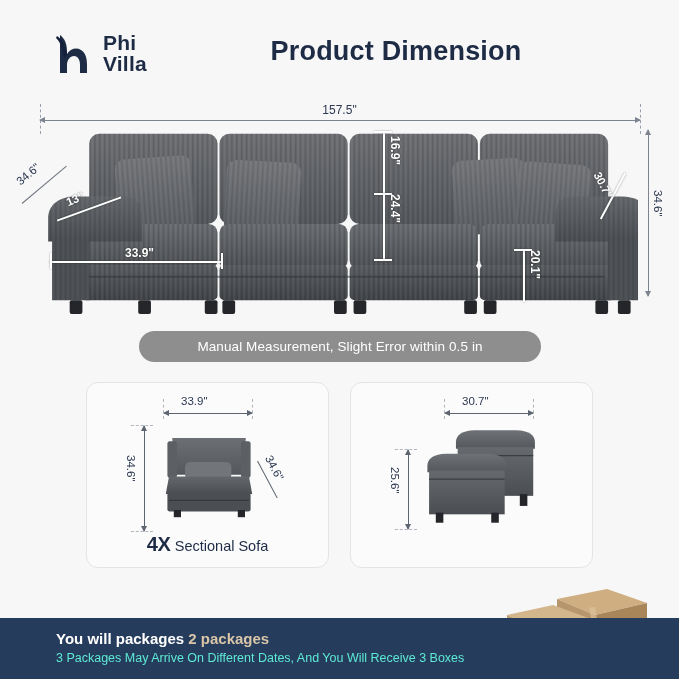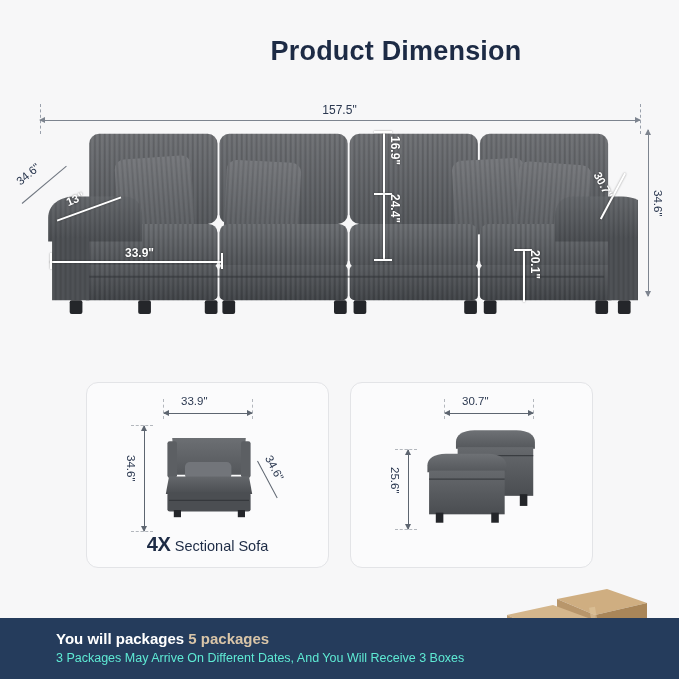--- a/index.html
+++ b/index.html
@@ -125,20 +125,30 @@
   .foot-l1 em { font-style: normal; color: #d9c5a8; }
   .foot-l2 { position: absolute; left: 56px; top: 33px; font-size: 12.5px; color: #5eead4; font-weight: normal; }
   .boxes { position: absolute; left: 495px; top: 585px; width: 180px; height: 90px; }
 </style>
 </head>
 <body>
 
 <div class="page">
 
   <div class="header">
+    <div class="logo-wrap">
+      <svg class="logo-mark" viewBox="0 0 40 44">
+        <path d="M6 3 C6 3 9 5 11 9 C13 13 13 18 13 22 C16 17 22 15 27 18 C32 21 33 27 33 33 L33 41 L26 41 L26 33 C26 28 24 24 20 24 C16 24 13 28 13 33 L13 41 L6 41 Z" fill="#1d2b45"></path>
+        <path d="M3 4 C3 4 8 7 10 12 L13 22 L10 27 C9 18 6 9 2 6 Z" fill="#15203a"></path>
+      </svg>
+      <div class="logo-text">
+        <span>Phi</span>
+        <span>Villa</span>
+      </div>
+    </div>
     <div class="title">Product Dimension</div>
   </div>
 
   <div class="diagram">
 
     <div class="tick-v" style="left:40px; top:6px; height:30px;"></div>
     <div class="tick-v" style="left:640px; top:6px; height:30px;"></div>
     <div class="top-line"></div>
     <div class="dim-label lbl-157">157.5"</div>
 
@@ -268,20 +278,23 @@
     <div class="wline v" style="left:523px; top:152px; height:52px;"></div>
     <div class="wline h" style="left:514px; top:151px; width:18px;"></div>
     <div class="dim-label white lbl-201">20.1"</div>
 
     <div class="wline h" style="left:50px; top:163px; width:172px;"></div>
     <div class="wline v" style="left:50px; top:155px; height:16px;"></div>
     <div class="wline v" style="left:221px; top:155px; height:16px;"></div>
     <div class="dim-label white lbl-339">33.9"</div>
   </div>
 
+  <div class="pill">
+    <span>Manual Measurement, Slight Error within 0.5 in</span>
+  </div>
 
   <div class="cards">
 
     <div class="card left">
 
       <div class="dash-v" style="left:76px; top:16px; height:20px;"></div>
       <div class="dash-v" style="left:165px; top:16px; height:20px;"></div>
       <div class="cline h" style="left:77px; top:30px; width:88px;"></div>
       <div class="cdim" style="left:94px; top:12px;">33.9"</div>
 
@@ -375,18 +388,18 @@
       <polygon points="66,54 104,46 136,58 96,68" fill="#d2b489"></polygon>
       <polygon points="66,54 96,68 96,90 66,78" fill="#bb9a70"></polygon>
       <polygon points="96,68 136,58 136,80 96,90" fill="#a9885e"></polygon>
       <rect x="93" y="60" width="6" height="28" fill="#e6cfa9" opacity=".55" transform="rotate(-7 96 74)"></rect>
     </g>
   </svg>
 
   <div class="footer">
     <div class="foot-l1">
       <span>You will packages</span>
-      <em>5 packages</em>
+      <em>2 packages</em>
     </div>
     <div class="foot-l2">3 Packages May Arrive On Different Dates, And You Will Receive 3 Boxes</div>
   </div>
 
 </div>
 
 </body></html>

